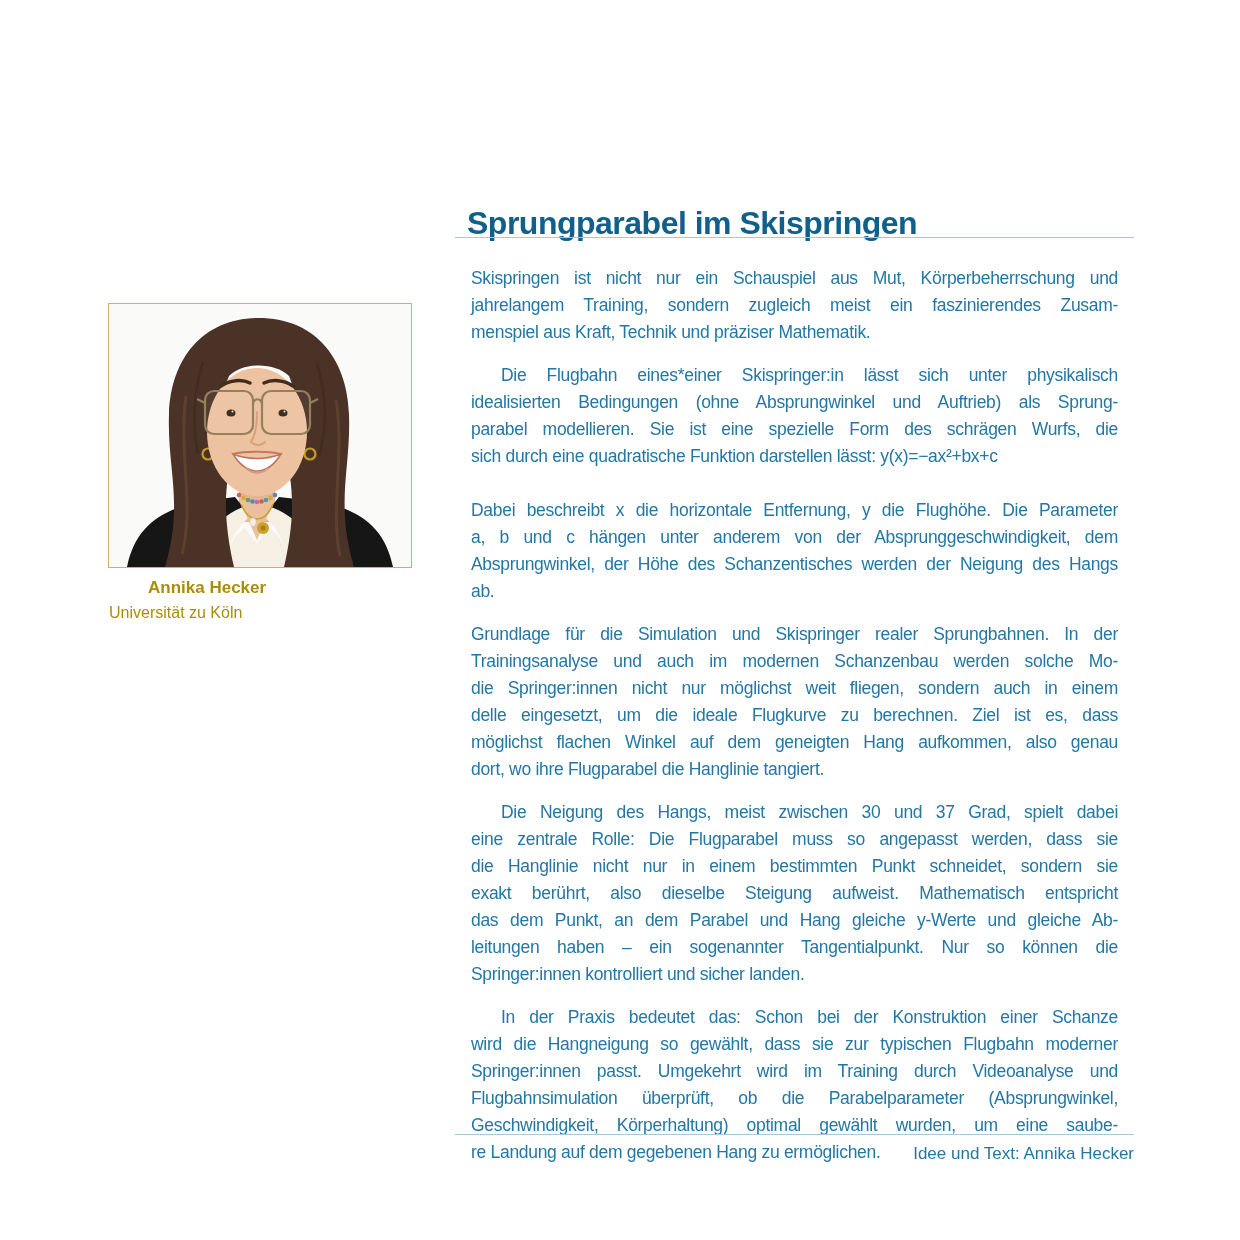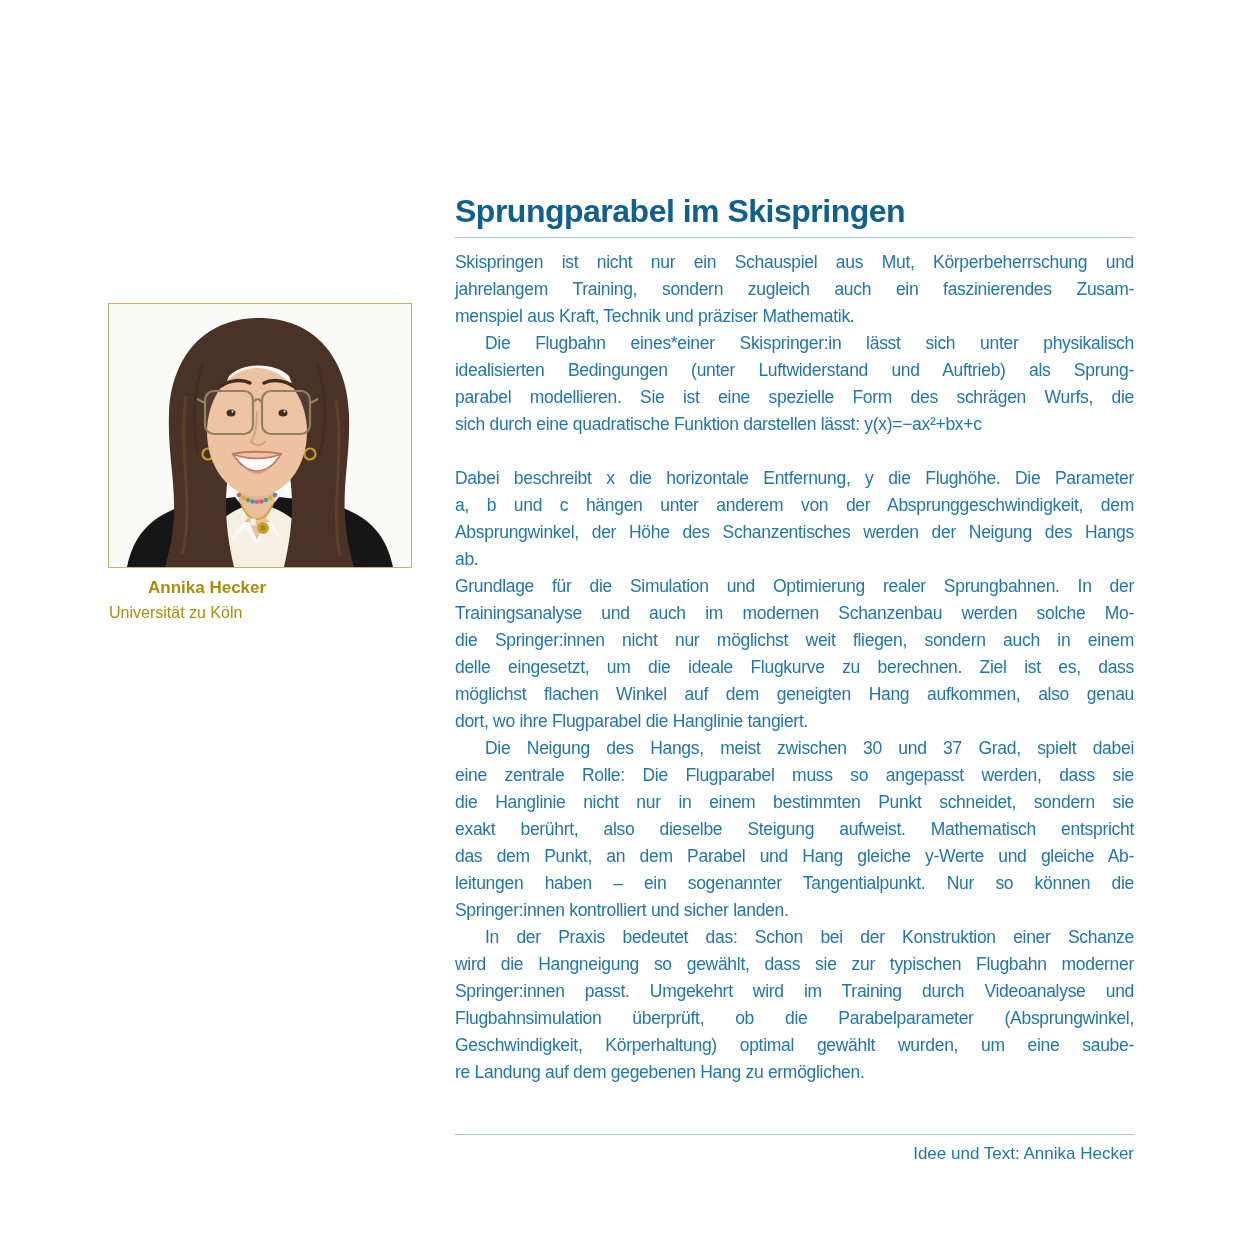--- a/index.html
+++ b/index.html
@@ -29,21 +29,21 @@
   }
   .title-rule,.credit-rule{
     position:absolute; left:455px; width:679px; height:1px; background:var(--rule);
   }
   .title-rule{top:237px;}
   .credit-rule{top:1134px;}
   .article-body{
     position:absolute; left:455px; top:249px; width:679px;
     color:var(--body); font-size:17.5px; line-height:27px; letter-spacing:-0.3px;
   }
-  .para{margin:0;}
+  .para{margin:16px;}
   .para.gap{margin-top:27px;}
   .line{text-align:justify; text-align-last:justify;}
   .line.last{text-align-last:left;}
   .line.indent{text-indent:30px;}
   .line b{font-weight:normal;}
   .credit{
     position:absolute; left:455px; top:1142px; width:679px;
     text-align:right; color:var(--body); font-size:17px; line-height:24px;
   }
 </style>
@@ -118,43 +118,43 @@
       <circle cx="154" cy="224" r="6" fill="#c9a227"></circle>
       <circle cx="154" cy="224" r="2.5" fill="#a87f14"></circle>
     </svg>
   </div>
 
   <div class="caption">
     <div class="name">Annika Hecker</div>
     <div class="org">Universität zu Köln</div>
   </div>
 
-  <h1 class="title" style="margin:0;">Sprungparabel im Skispringen</h1>
+  <h1 class="title" style="margin:12px;">Sprungparabel im Skispringen</h1>
   <div class="title-rule"></div>
 
   <div class="article-body">
       <div class="para">
         <div class="line"><span>Skispringen ist nicht nur ein Schauspiel aus Mut, Körperbeherrschung und</span></div>
-        <div class="line"><span>jahrelangem Training, sondern zugleich auch ein faszinierendes Zusam-</span></div>
+        <div class="line"><span>jahrelangem Training, sondern zugleich meist ein faszinierendes Zusam-</span></div>
         <div class="line last"><span>menspiel aus Kraft, Technik und präziser Mathematik.</span></div>
       </div>
       <div class="para">
         <div class="line indent"><span>Die Flugbahn eines*einer Skispringer:in lässt sich unter physikalisch</span></div>
-        <div class="line"><span>idealisierten Bedingungen (unter Luftwiderstand und Auftrieb) als Sprung-</span></div>
+        <div class="line"><span>idealisierten Bedingungen (ohne Absprungwinkel und Auftrieb) als Sprung-</span></div>
         <div class="line"><span>parabel modellieren. Sie ist eine spezielle Form des schrägen Wurfs, die</span></div>
         <div class="line last"><span>sich durch eine quadratische Funktion darstellen lässt: </span><b>y(x)=−ax²+bx+c</b></div>
       </div>
       <div class="para gap">
         <div class="line"><span>Dabei beschreibt </span><b>x</b><span> die horizontale Entfernung, </span><b>y</b><span> die Flughöhe. Die Parameter</span></div>
         <div class="line"><b>a</b><span>, </span><b>b</b><span> und </span><b>c</b><span> hängen unter anderem von der Absprunggeschwindigkeit, dem</span></div>
         <div class="line"><span>Absprungwinkel, der Höhe des Schanzentisches werden der Neigung des Hangs</span></div>
         <div class="line last"><span>ab.</span></div>
       </div>
       <div class="para">
-        <div class="line"><span>Grundlage für die Simulation und Optimierung realer Sprungbahnen. In der</span></div>
+        <div class="line"><span>Grundlage für die Simulation und Skispringer realer Sprungbahnen. In der</span></div>
         <div class="line"><span>Trainingsanalyse und auch im modernen Schanzenbau werden solche Mo-</span></div>
         <div class="line"><span>die Springer:innen nicht nur möglichst weit fliegen, sondern auch in einem</span></div>
         <div class="line"><span>delle eingesetzt, um die ideale Flugkurve zu berechnen. Ziel ist es, dass</span></div>
         <div class="line"><span>möglichst flachen Winkel auf dem geneigten Hang aufkommen, also genau</span></div>
         <div class="line last"><span>dort, wo ihre Flugparabel die Hanglinie tangiert.</span></div>
       </div>
       <div class="para">
         <div class="line indent"><span>Die Neigung des Hangs, meist zwischen 30 und 37 Grad, spielt dabei</span></div>
         <div class="line"><span>eine zentrale Rolle: Die Flugparabel muss so angepasst werden, dass sie</span></div>
         <div class="line"><span>die Hanglinie nicht nur in einem bestimmten Punkt schneidet, sondern sie</span></div>

